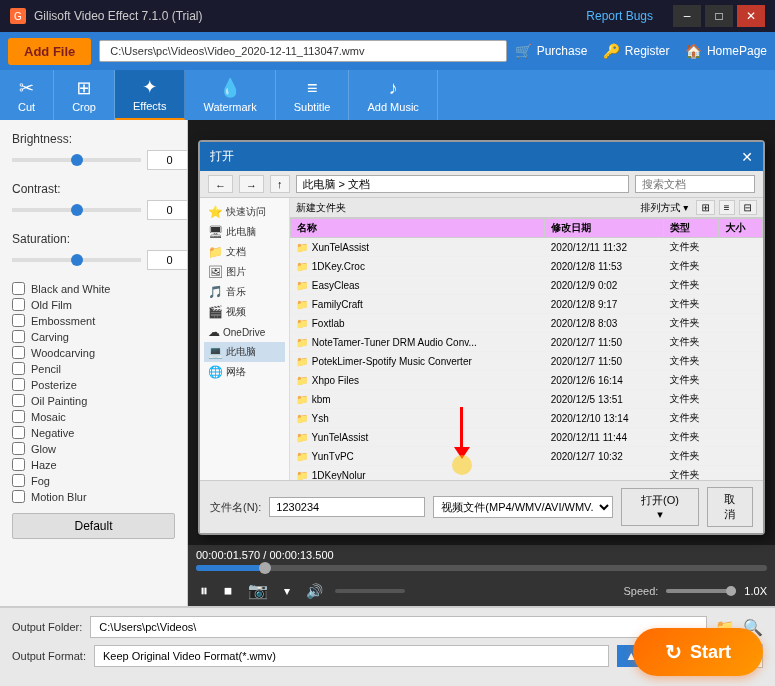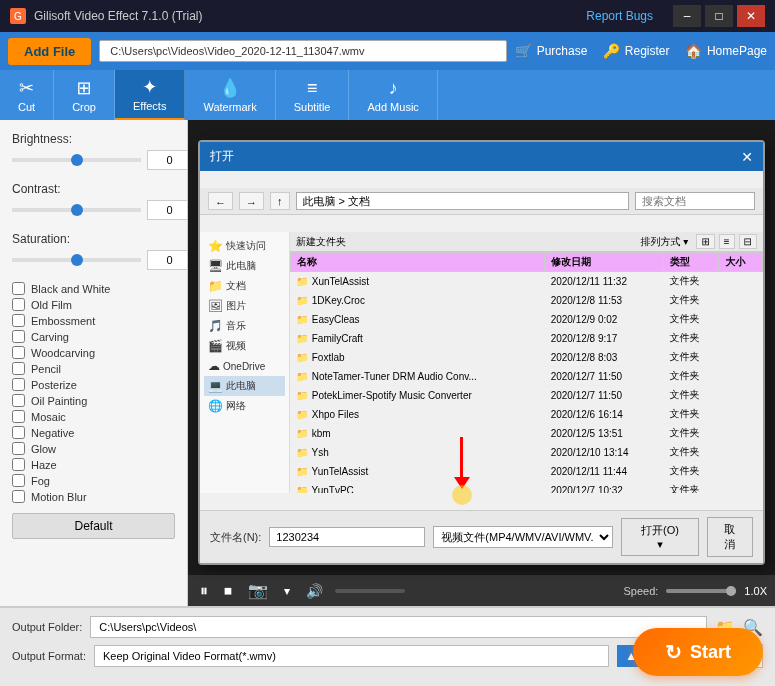--- a/index.html
+++ b/index.html
@@ -25,21 +25,21 @@
     .action-bar {
       background: #2d7dd2;
       height: 38px;
       display: flex;
       align-items: center;
       padding: 0 8px;
       gap: 8px;
     }
     .add-file-btn {
       background: #ff8c00;
-      color: #0c4a6e;
+      color: #7f1d1d;
       border: none;
       padding: 6px 16px;
       font-size: 13px;
       font-weight: bold;
       border-radius: 3px;
       cursor: pointer;
     }
     .file-path {
       background: white;
       border: 1px solid #aaa;
@@ -138,21 +138,20 @@
       left: 10px;
       right: 10px;
       bottom: 10px;
       background: #f0f0f0;
       border: 2px solid #999;
       border-radius: 4px;
       box-shadow: 4px 4px 12px rgba(0,0,0,0.5);
       display: flex;
       flex-direction: column;
       z-index: 10;
-      gap: 17px;
     }
     .dialog-title-bar {
       background: #1a6ab5;
       color: white;
       padding: 6px 10px;
       display: flex;
       align-items: center;
       justify-content: space-between;
       font-size: 12px;
     }
@@ -618,20 +617,31 @@
 
       <div style="position:absolute;bottom:70px;left:50%;transform:translateX(-30px);z-index:25;pointer-events:none;">
         <div style="width:3px;height:40px;background:red;margin:0 auto;"></div>
         <div style="width:0;height:0;border-left:8px solid transparent;border-right:8px solid transparent;border-top:12px solid red;margin:0 auto;"></div>
         <div style="width:20px;height:20px;background:rgba(255,200,0,0.5);border-radius:50%;margin:0 auto;margin-top:-4px;"></div>
       </div>
 
       <div class="watermark">www.winxmedia.net</div>
     </div>
 
+    <div class="timeline-bar">
+      <div class="time-display">
+        <span>00:00:01.570</span>
+        <span>/</span>
+        <span>00:00:13.500</span>
+      </div>
+      <div class="progress-track">
+        <div class="progress-fill"></div>
+        <div class="progress-handle"></div>
+      </div>
+    </div>
 
     <div class="controls-bar">
       <button class="ctrl-btn">⏸</button>
       <button class="ctrl-btn">⏹</button>
       <button class="ctrl-btn">📷</button>
       <button class="ctrl-btn" style="font-size:12px;">▾</button>
       <span class="ctrl-btn" style="font-size:14px;">🔊</span>
       <div class="volume-slider">
         <div class="volume-fill"></div>
       </div>

